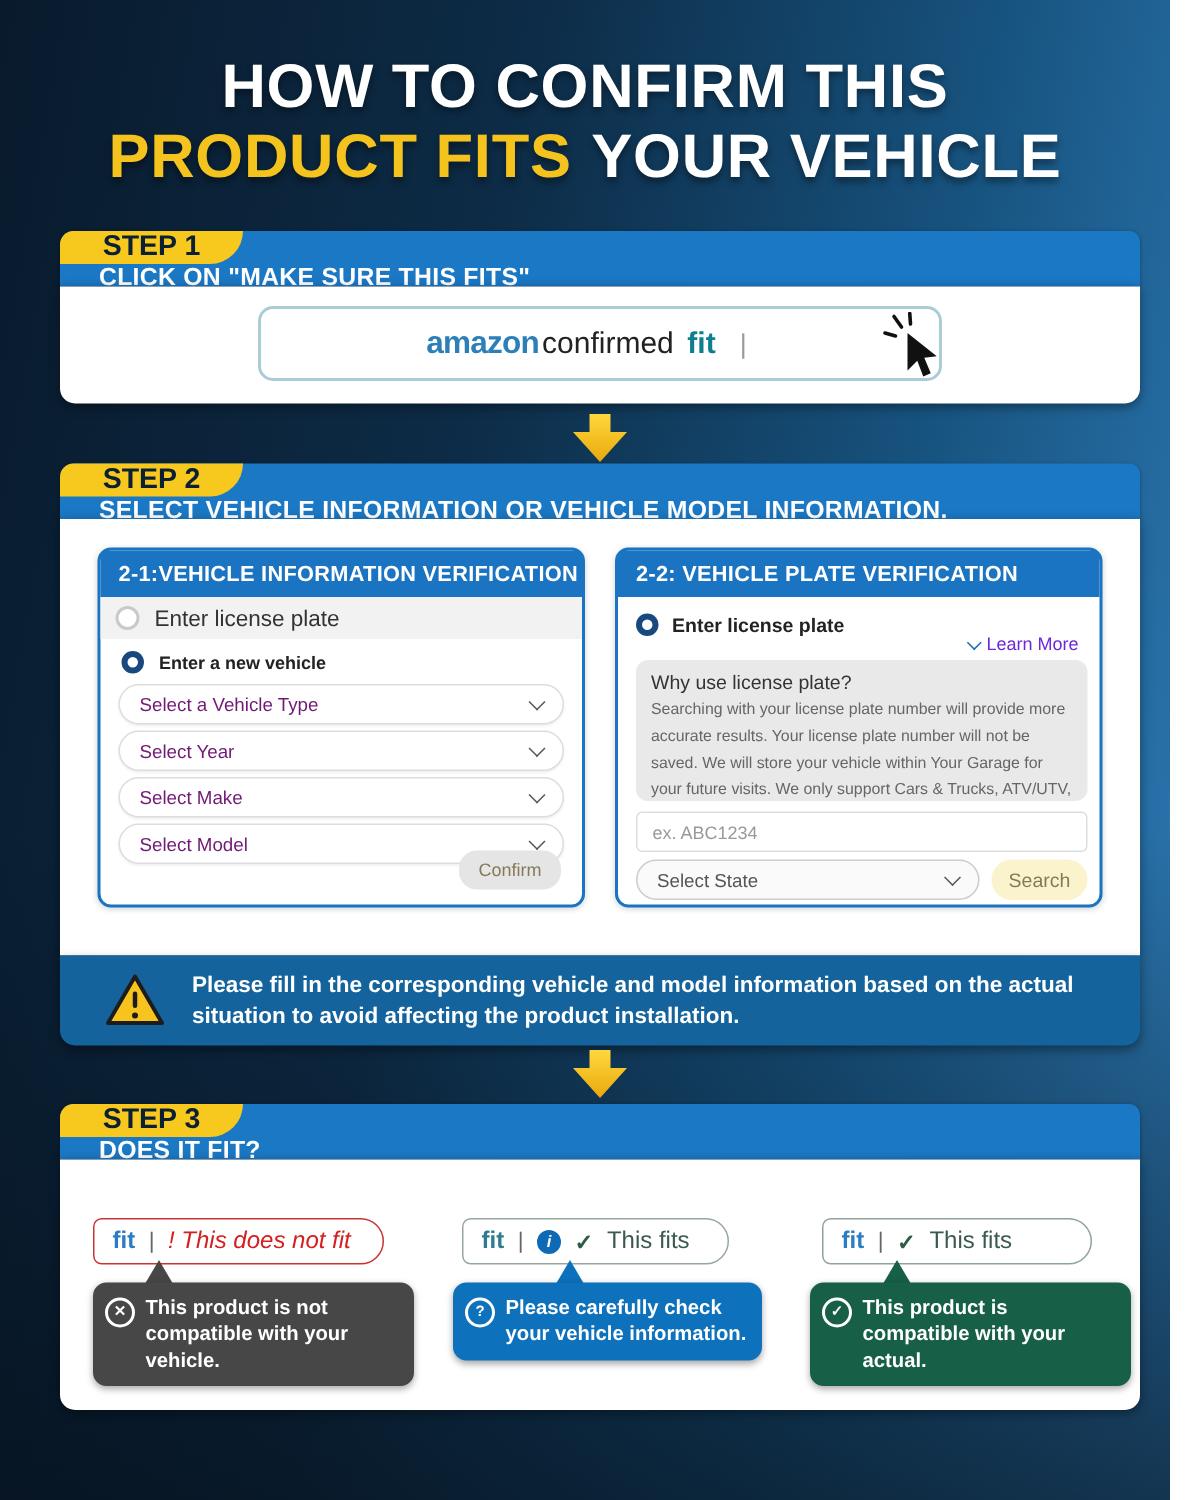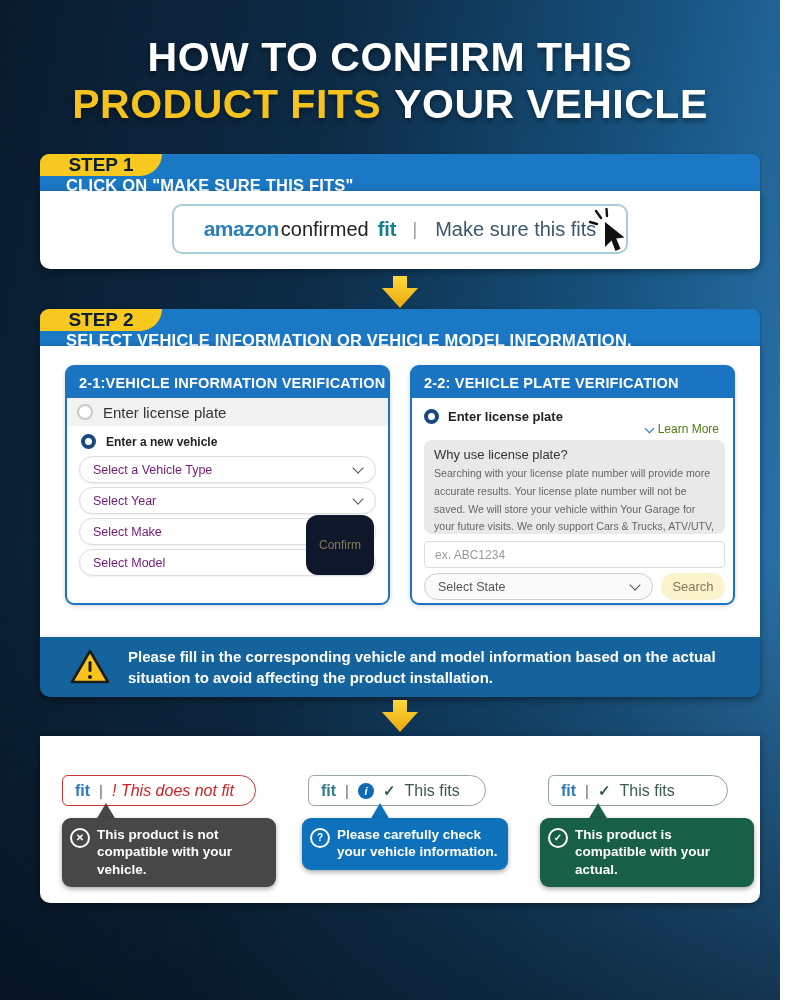--- a/index.html
+++ b/index.html
@@ -53,25 +53,25 @@
   .gray-row{height:28px;background:#f2f2f2;display:flex;align-items:center;padding-left:10px;gap:10px;
     font-size:15px;color:#333;}
   .radio-off{width:12px;height:12px;border-radius:50%;border:2px solid #c9c9c9;background:#fff;flex:none;}
   .radio-on{width:7px;height:7px;border-radius:50%;border:4px solid #17497e;background:#fff;flex:none;}
   .nv-row{display:flex;align-items:center;gap:10px;padding:8px 12px 3px 14px;font-size:12px;font-weight:bold;color:#222;}
   .dd{margin:4px 12px;height:27px;box-sizing:border-box;border:1px solid #ddd;border-radius:14px;background:#fff;
     display:flex;align-items:center;justify-content:space-between;padding:0 13px;font-size:12.5px;color:#701a75;
     box-shadow:0 1px 2px rgba(0,0,0,.07);}
   .chev{width:7px;height:7px;border-right:1.8px solid #555;border-bottom:1.8px solid #555;
     transform:rotate(45deg);margin-top:-3px;flex:none;}
-  .confirm-btn{position:absolute;right:14px;bottom:28px;background:#0f172a;border:none;border-radius:12px;
-    padding:23px 13px;font-size:12px;color:#857a58;font-family:inherit;}
+  .confirm-btn{position:absolute;right:14px;bottom:10px;background:#e5e5e5;border:none;border-radius:12px;
+    padding:6px 13px;font-size:12px;color:#857a58;font-family:inherit;}
   
   .rc-radio{display:flex;align-items:center;gap:9px;padding:11px 0 0 12px;font-size:13px;font-weight:bold;color:#222;}
-  .learn-more{position:absolute;right:14px;top:55px;font-size:12px;color:#4d7c0f;display:flex;align-items:center;gap:5px;}
+  .learn-more{position:absolute;right:14px;top:55px;font-size:12px;color:#6d28d9;display:flex;align-items:center;gap:5px;}
   .chev-blue{width:6px;height:6px;border-right:1.6px solid #1a6fb5;border-bottom:1.6px solid #1a6fb5;
     transform:rotate(45deg);margin-top:-2px;}
   .info-box{position:absolute;left:12px;top:73px;width:301px;height:94px;box-sizing:border-box;
     background:#e9e9e9;border-radius:8px;padding:7px 10px;overflow:hidden;}
   .info-title{font-size:13px;color:#333;margin-bottom:3px;}
   .info-body{font-size:10.6px;color:#666;line-height:1.68;}
   .plate-input{position:absolute;left:12px;top:174px;width:301px;height:27px;box-sizing:border-box;
     border:1px solid #ddd;border-radius:4px;padding:0 10px;font-size:12px;color:#555;font-family:inherit;background:#fff;}
   .plate-input::placeholder{color:#999;opacity:1;}
   .state-row{position:absolute;left:12px;top:206px;width:301px;display:flex;gap:8px;}
@@ -128,21 +128,20 @@
     <div class="step-bar">
       <div class="step-badge">STEP 1</div>
       <div class="step-heading">CLICK ON "MAKE SURE THIS FITS"</div>
     </div>
     <div class="panel" id="panel1">
       <div class="amazon-box">
         <span class="am-brand">amazon</span>
         <span class="am-confirmed">confirmed</span>
         <span class="am-fit">fit</span>
         <span class="am-sep">|</span>
-        <span class="am-link">Make sure this fits</span>
       </div>
       <svg class="cursor" width="40" height="48" viewBox="0 0 40 48">
         <g stroke="#111" stroke-width="2.4" stroke-linecap="round">
           <line x1="13" y1="10" x2="8" y2="3"></line>
           <line x1="19" y1="8" x2="18.5" y2="1"></line>
           <line x1="9" y1="16" x2="2" y2="14"></line>
         </g>
         <path d="M17 14 L17 39 L23.5 32.5 L27.5 43 L32.5 40.8 L28.2 30.5 L36.5 29.5 Z" fill="#111"></path>
       </svg>
     </div>
@@ -234,20 +233,24 @@
     <defs>
         <linearGradient id="ag2" x1="0" y1="0" x2="0" y2="1">
       <stop offset="0" stop-color="#ffd83d"></stop>
           <stop offset="1" stop-color="#e9a80c"></stop>
     </linearGradient>
       </defs>
     <path d="M11 0 H25 V12 H36 L18 32 L0 12 H11 Z" fill="url(#ag2)"></path>
   </svg>
 
   <div class="section" id="sec3">
+    <div class="step-bar">
+      <div class="step-badge">STEP 3</div>
+      <div class="step-heading">DOES IT FIT?</div>
+    </div>
     <div class="panel" id="panel3">
 
       <div class="fit-box" id="fit1">
         <span class="f-fit">fit</span>
         <span class="f-sep">|</span>
         <span class="f-status-red">! This does not fit</span>
       </div>
       <div class="fit-box" id="fit2">
         <span class="f-fit-teal">fit</span>
         <span class="f-sep">|</span>

